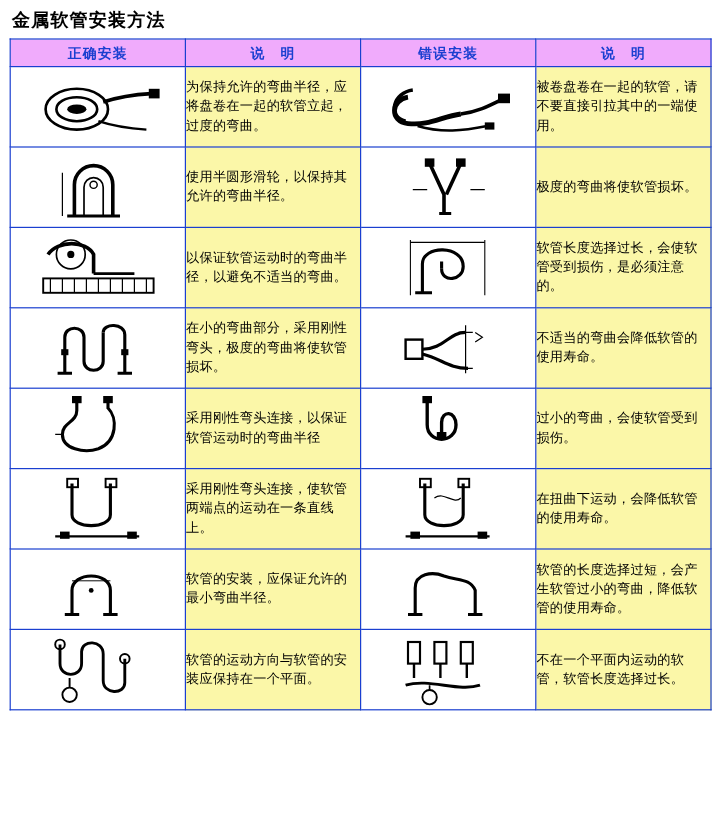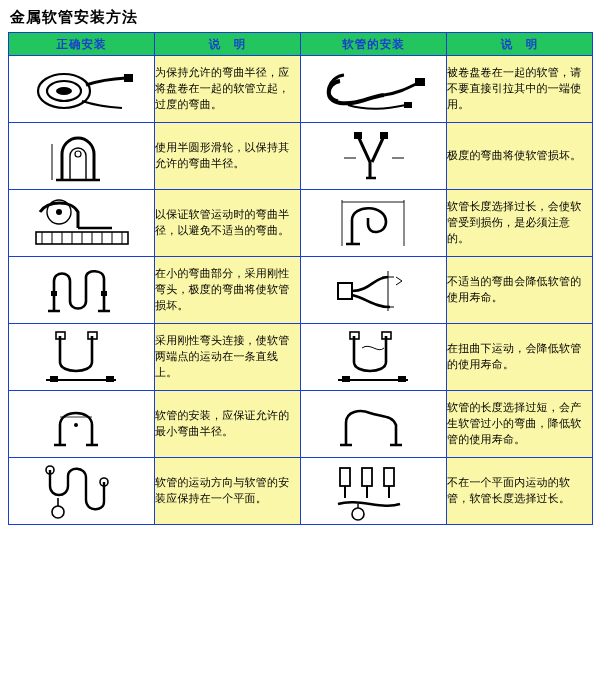--- a/index.html
+++ b/index.html
@@ -35,21 +35,21 @@
     table-layout: fixed;
     border: 1px solid #1a3fd0;
   }
   table.hose-table th,
   table.hose-table td {
     border: 1px solid #1a3fd0;
     padding: 0;
     vertical-align: middle;
   }
   thead th {
-    background: #22c55e;
+    background: #f0abfc;
     color: #1a3fd0;
     font-size: 11.5px;
     font-weight: bold;
     height: 22px;
     letter-spacing: 1px;
     text-align: center;
   }
   col.c-img { width: 146px; }
   col.c-txt { width: 146px; }
 
@@ -84,21 +84,21 @@
     <colgroup>
       <col class="c-img">
         <col class="c-txt">
         <col class="c-img">
         <col class="c-txt">
     </colgroup>
     <thead>
       <tr>
         <th>正确安装</th>
         <th>说　明</th>
-        <th>软管的安装</th>
+        <th>错误安装</th>
         <th>说　明</th>
       </tr>
     </thead>
     <tbody>
 
       <tr>
         <td class="img-cell">
           <span class="fig">
             <svg width="120" height="56" viewBox="0 0 120 56">
               <ellipse cx="42" cy="30" rx="26" ry="17" fill="none" stroke="#000" stroke-width="2.2"></ellipse>
@@ -214,20 +214,43 @@
               <path d="M40 34 C56 38, 62 46, 78 46" fill="none" stroke="#000" stroke-width="2.6"></path>
               <line x1="76" y1="10" x2="76" y2="50" stroke="#000" stroke-width="1"></line>
               <path d="M70 16 L82 16 M70 46 L82 46" stroke="#000" stroke-width="1"></path>
               <path d="M84 16 L90 20 L84 24" fill="none" stroke="#000" stroke-width="1"></path>
             </svg>
           </span>
         </td>
         <td class="txt-cell">不适当的弯曲会降低软管的使用寿命。</td>
       </tr>
 
+      <tr>
+        <td class="img-cell">
+          <span class="fig">
+            <svg width="124" height="58" viewBox="0 0 124 58">
+              <path d="M44 6 L44 14 C44 24, 32 24, 32 34 C32 46, 50 50, 62 46 C78 40, 78 20, 70 12 L70 6" fill="none" stroke="#000" stroke-width="2.6"></path>
+              <rect x="40" y="2" width="8" height="6" fill="#000"></rect>
+              <rect x="66" y="2" width="8" height="6" fill="#000"></rect>
+              <line x1="26" y1="34" x2="32" y2="34" stroke="#000" stroke-width="1"></line>
+            </svg>
+          </span>
+        </td>
+        <td class="txt-cell">采用刚性弯头连接，以保证软管运动时的弯曲半径</td>
+        <td class="img-cell">
+          <span class="fig">
+            <svg width="124" height="58" viewBox="0 0 124 58">
+              <path d="M44 6 L44 26 C44 42, 68 42, 68 26 C68 14, 56 14, 56 24 L56 34" fill="none" stroke="#000" stroke-width="2.8"></path>
+              <rect x="40" y="2" width="8" height="6" fill="#000"></rect>
+              <rect x="52" y="32" width="8" height="6" fill="#000"></rect>
+            </svg>
+          </span>
+        </td>
+        <td class="txt-cell">过小的弯曲，会使软管受到损伤。</td>
+      </tr>
 
       <tr>
         <td class="img-cell">
           <span class="fig">
             <svg width="124" height="58" viewBox="0 0 124 58">
               <path d="M40 8 L40 34 C40 46, 72 46, 72 34 L72 8" fill="none" stroke="#000" stroke-width="2.6"></path>
               <rect x="36" y="4" width="9" height="7" fill="none" stroke="#000" stroke-width="1.6"></rect>
               <rect x="68" y="4" width="9" height="7" fill="none" stroke="#000" stroke-width="1.6"></rect>
               <line x1="26" y1="52" x2="96" y2="52" stroke="#000" stroke-width="2"></line>
               <rect x="30" y="48" width="8" height="6" fill="#000"></rect>

